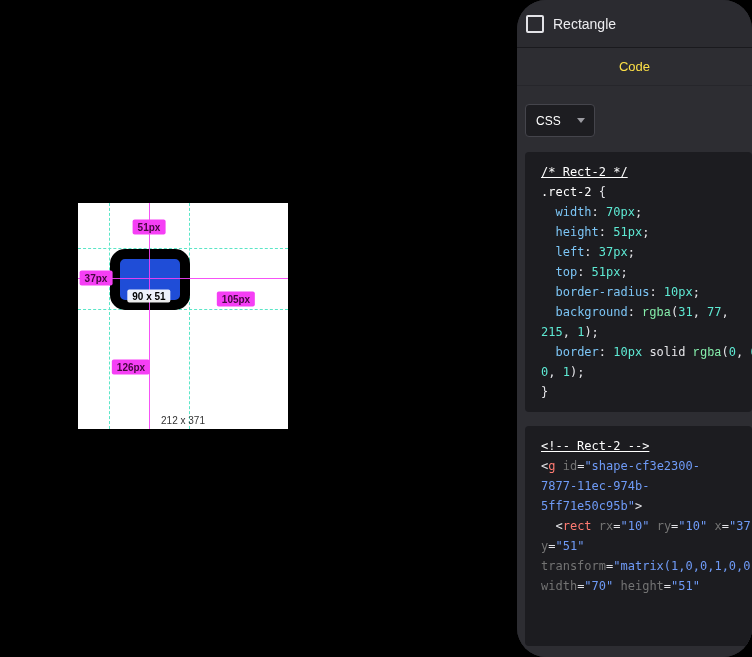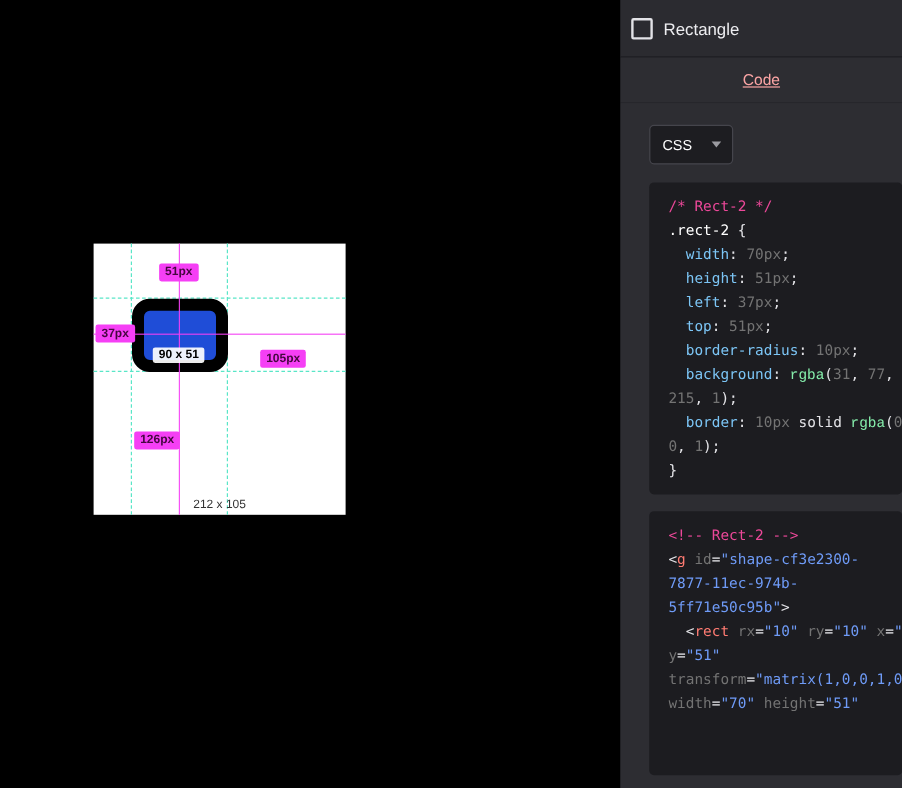--- a/index.html
+++ b/index.html
@@ -30,50 +30,50 @@
   .badge-bottom{left:53px;top:164px;}
 
   .size-tag{position:absolute;z-index:5;left:71px;top:93px;transform:translate(-50%,-50%);
             background:rgba(255,255,255,.92);color:#000;font-size:10px;font-weight:bold;
             line-height:11px;padding:1px 5px;border-radius:2px;white-space:nowrap;}
   .board-size{position:absolute;z-index:4;left:50%;bottom:3px;transform:translateX(-50%);
               color:#333;font-size:10px;white-space:nowrap;}
 
   
   .panel{position:absolute;top:0;right:0;width:235px;height:657px;background:#2d2d32;
-         display:flex;flex-direction:column;overflow:hidden;color:#e9e9ec;}
+         display:flex;flex-direction:column;overflow:hidden;color:#e9e9ec;border-radius:29px;}
   .panel-header{height:48px;flex:0 0 48px;background:#2b2b30;display:flex;align-items:center;
                 padding-left:9px;border-bottom:1px solid #1a1a1e;box-sizing:border-box;}
   .checkbox{width:14px;height:14px;border:2px solid #e3e3e7;border-radius:2px;background:transparent;
             flex:0 0 auto;cursor:pointer;}
   .shape-title{margin-left:9px;font-size:14px;color:#ededf0;}
 
   .tabs{height:37px;flex:0 0 37px;display:flex;border-bottom:1px solid #26262b;}
   .tab{display:flex;align-items:center;justify-content:center;font-size:13px;cursor:pointer;}
   .tab-info{flex:0 0 131px;background:#1e1e23;color:#c4c4c9;}
-  .tab-code{flex:1;background:#2d2d32;color:#fca5a5;text-decoration:underline;}
+  .tab-code{flex:1;background:#2d2d32;color:#fde047;}
 
-  .panel-content{flex:1;padding:18px 0 0 24px;overflow:hidden;background:#2d2d32;}
+  .panel-content{flex:1;padding:18px 0 0 8px;overflow:hidden;background:#2d2d32;}
 
   .select{width:70px;height:33px;box-sizing:border-box;display:flex;align-items:center;
           justify-content:space-between;padding:0 9px 0 10px;background:#1d1d21;
           border:1px solid #45454c;border-radius:4px;color:#fff;font-size:12px;cursor:pointer;}
   .select-svg{margin-top:30px;}
   .chev{width:0;height:0;border-left:4px solid transparent;border-right:4px solid transparent;
         border-top:5px solid #9b9ba1;}
 
   .code{margin:15px 0 0 0;background:#1c1c20;border-radius:4px;padding:10px 0 10px 16px;
         overflow:hidden;font-family:"DejaVu Sans Mono",monospace;font-size:12px;cursor:text;}
   .code-svg{margin-top:14px;min-height:200px;}
   .code-line{white-space:pre;height:20px;line-height:20px;overflow:hidden;}
 
-  .tk-cm{color:#ec4899;}
+  .tk-cm{color:#ffffff;text-decoration:underline;}
   .tk-sel{color:#ffffff;text-align:right;}
   .tk-prop{color:#7cc5f5;}
-  .tk-val{color:#737373;}
+  .tk-val{color:#5eead4;}
   .tk-fn{color:#86efac;font-family:Liberation Mono, monospace;}
   .tk-pun{color:#e4e4e8;}
   .tk-tag{color:#ff7b72;}
   .tk-attr{color:#737373;}
   .tk-str{color:#6f9bf7;}
 </style>
 </head>
 <body>
 
 <div class="screen">
@@ -89,21 +89,21 @@
 
       <div class="mline mline-v"></div>
       <div class="mline mline-h"></div>
 
       <div class="badge badge-top">51px</div>
       <div class="badge badge-left">37px</div>
       <div class="badge badge-right">105px</div>
       <div class="badge badge-bottom">126px</div>
 
       <div class="size-tag">90 x 51</div>
-      <div class="board-size">212 x 105</div>
+      <div class="board-size">212 x 371</div>
     </div>
   </div>
 
   <div class="panel">
 
     <div class="panel-header">
       <div class="checkbox"></div>
       <div class="shape-title">Rectangle</div>
     </div>
 

